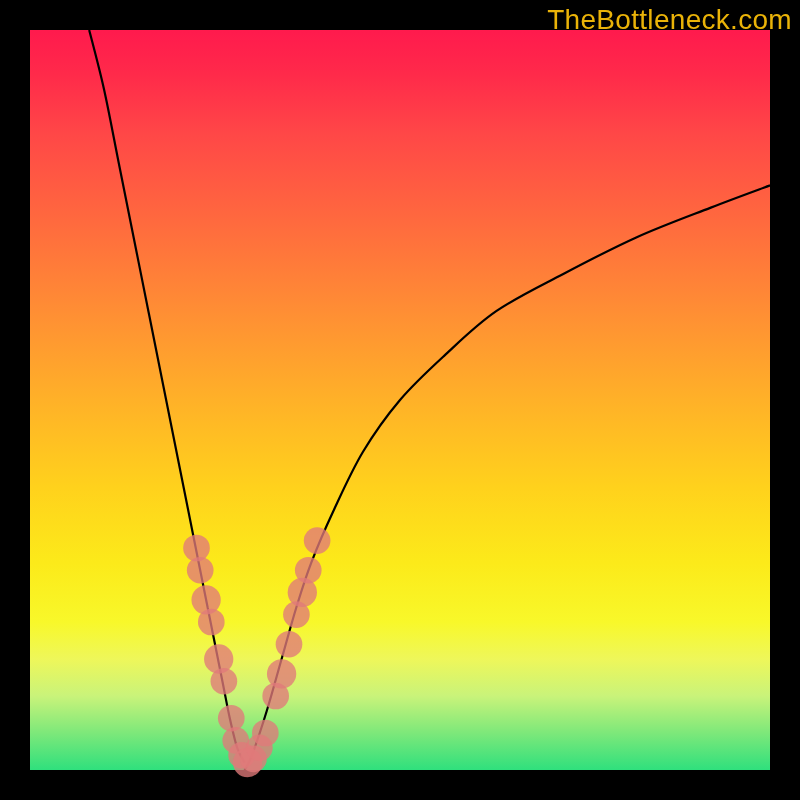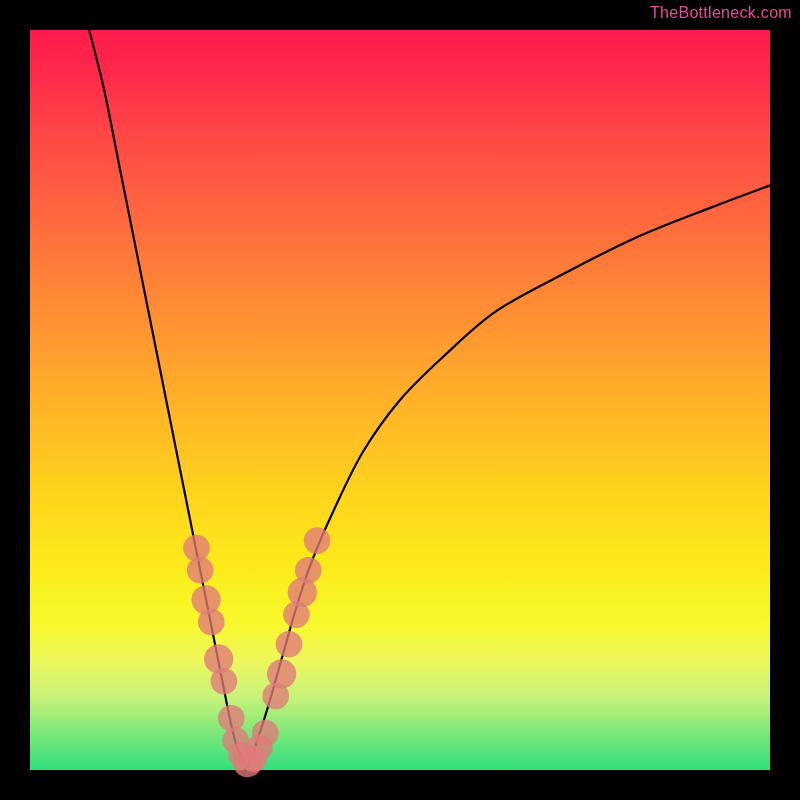--- a/index.html
+++ b/index.html
@@ -37,23 +37,23 @@
       #eef75a 85%,
       #c9f37a 90%,
       #7de87a 95%,
       #2fe07d 100%
     );
   }
   .watermark {
     position: absolute;
     top: 4px;
     right: 8px;
-    font-size: 16px;
+    font-size: 28px;
     font-weight: 500;
-    color: #ec4899;
+    color: #eab308;
     letter-spacing: 0.3px;
     user-select: none;
   }
   svg.curve {
     position: absolute;
     top: 0; left: 0;
     width: 740px;
     height: 740px;
     overflow: visible;
   }

